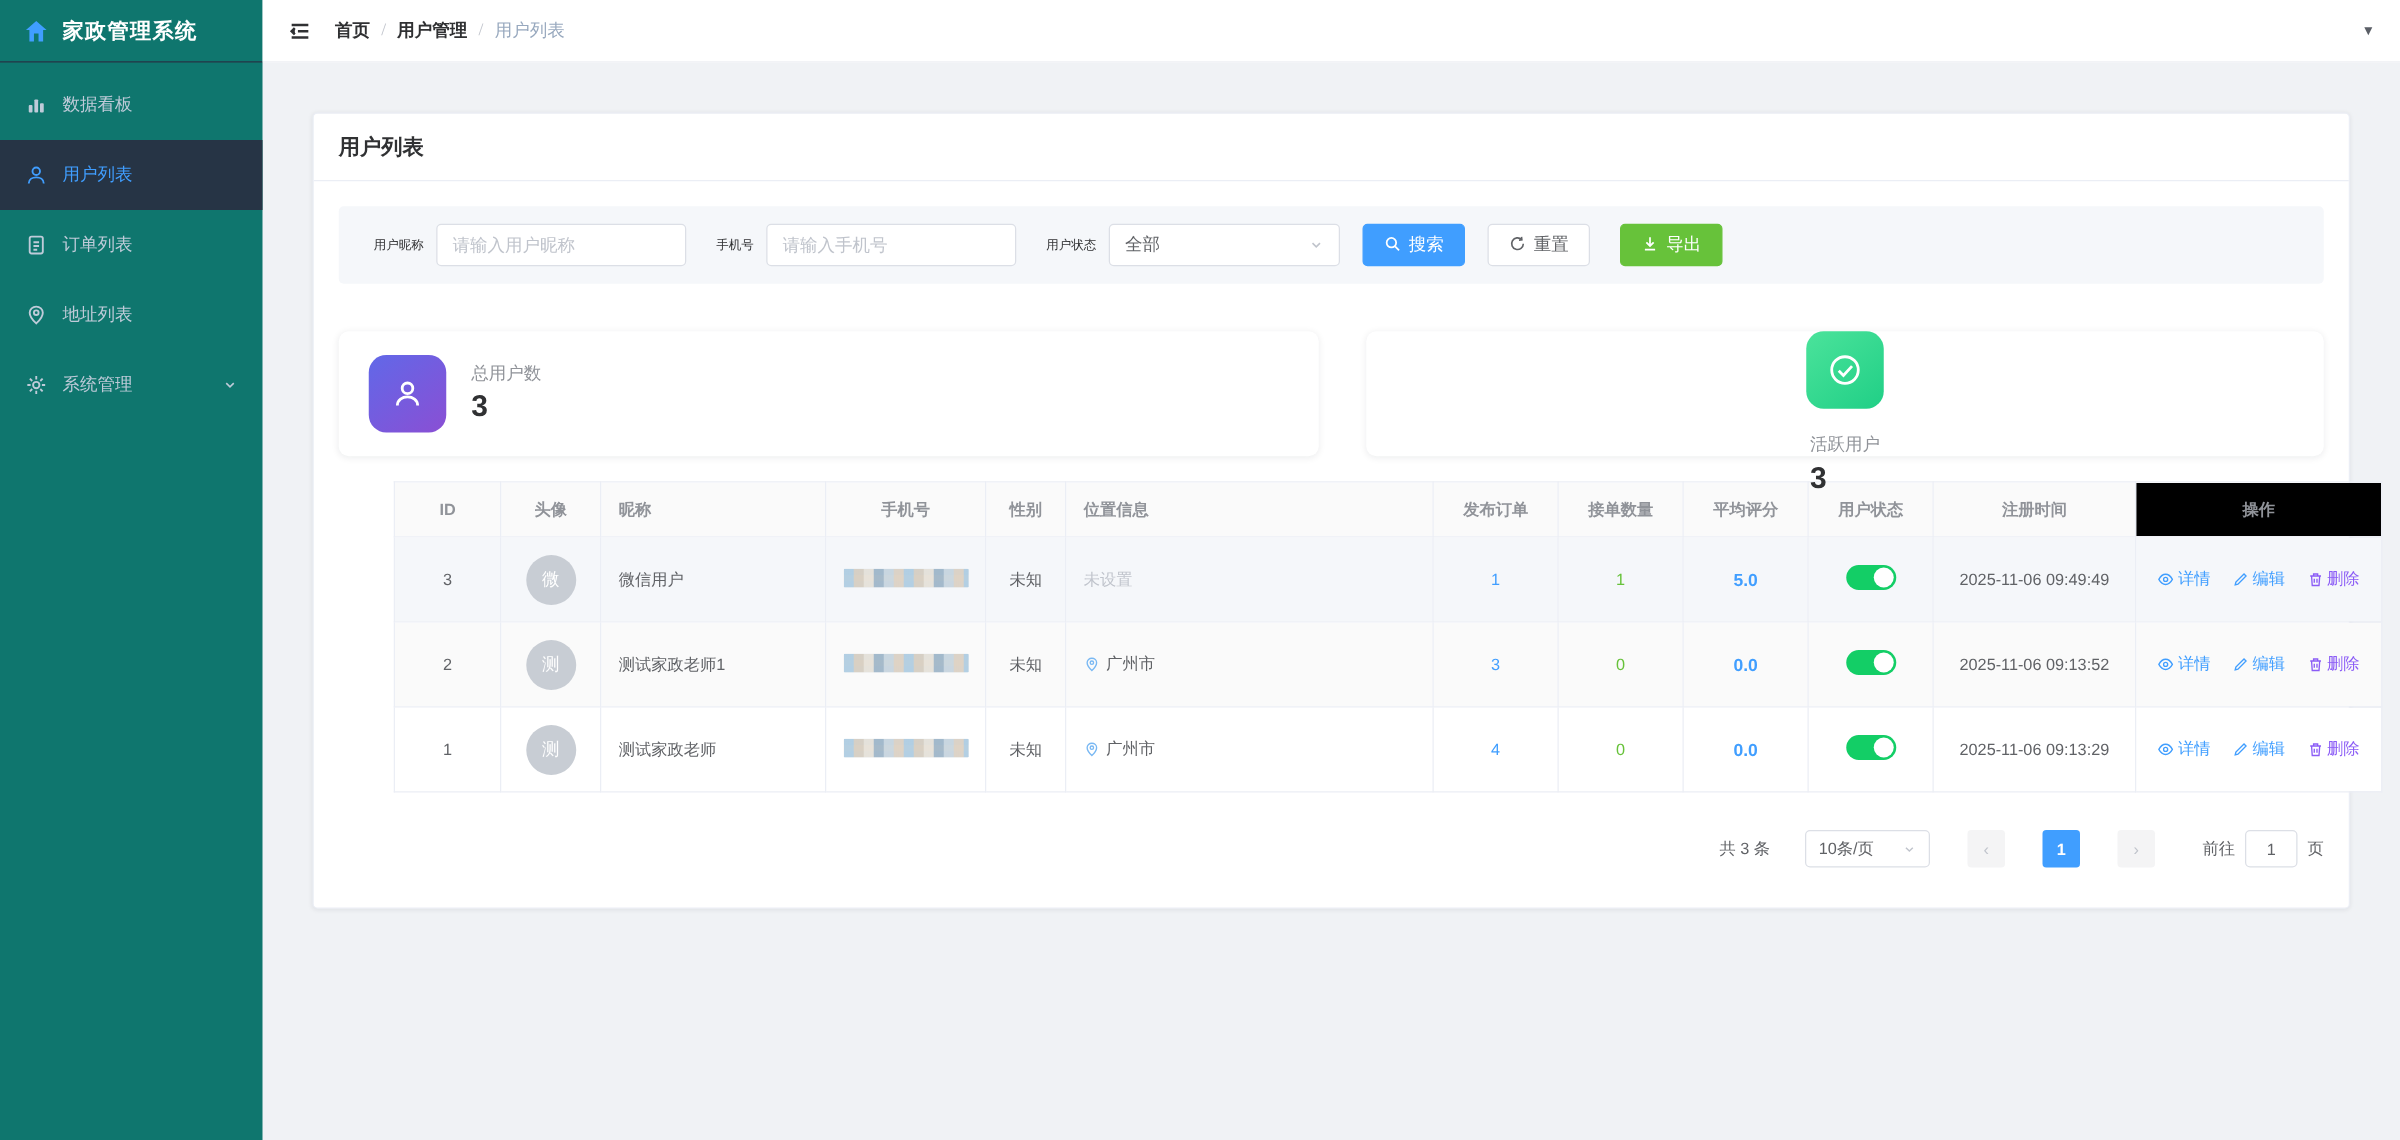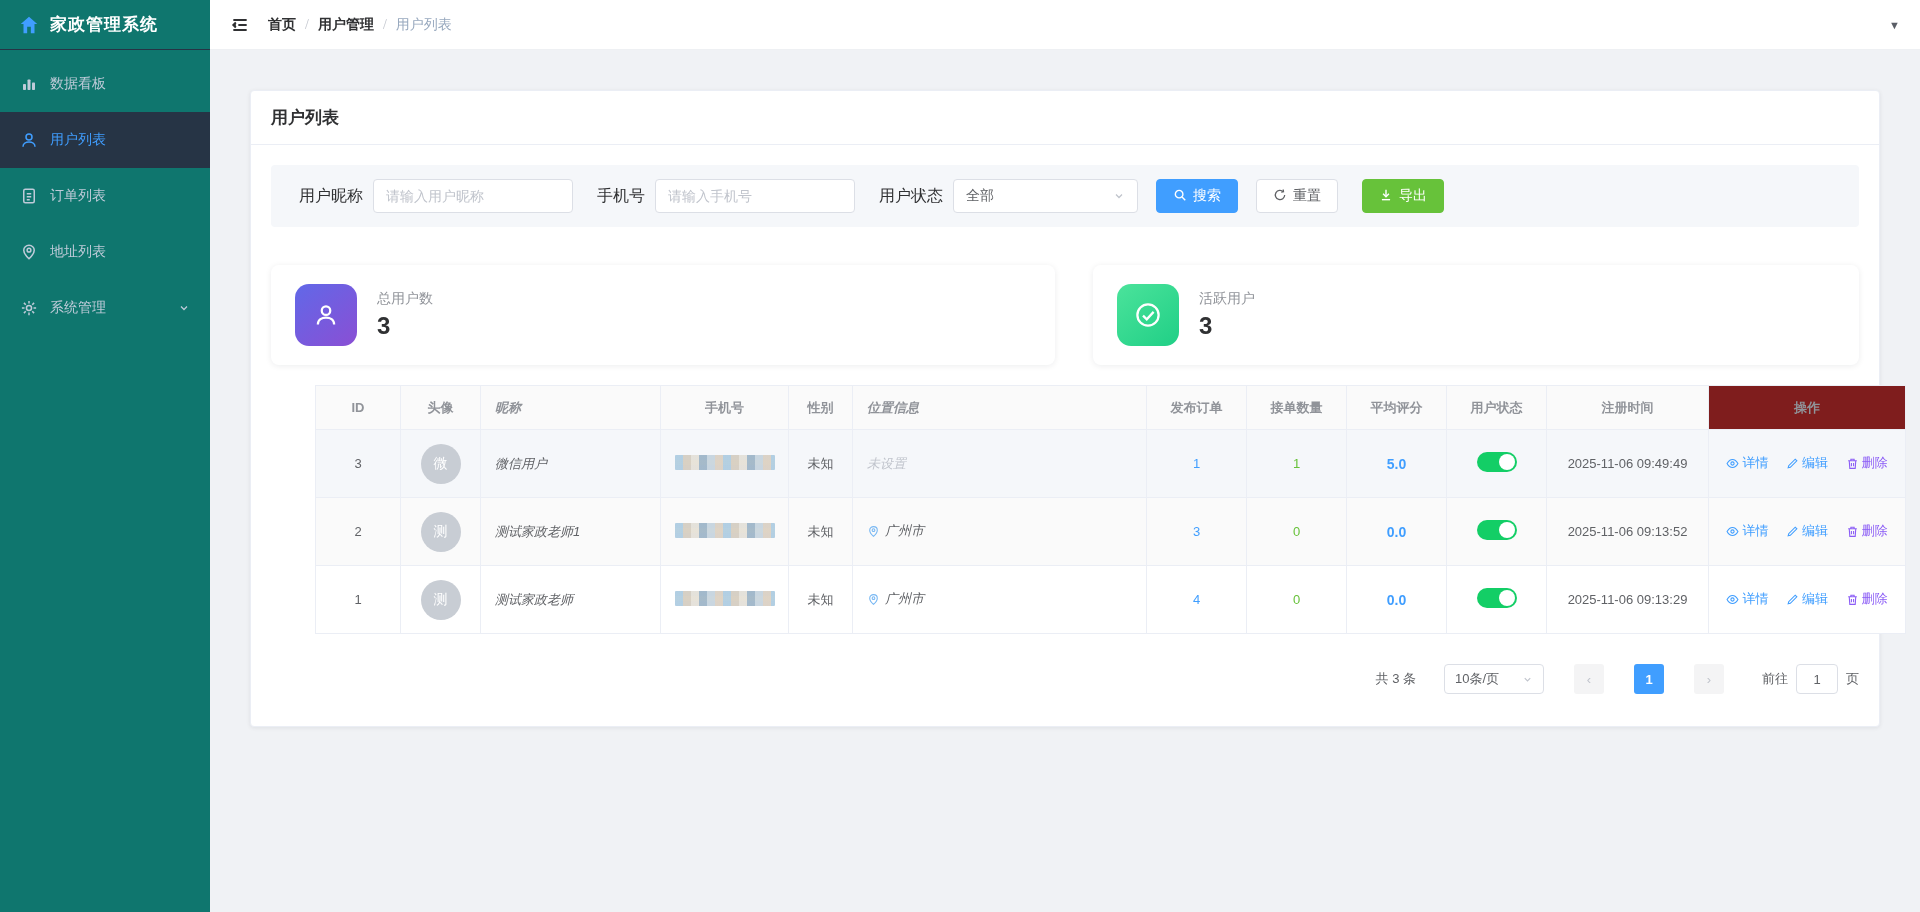--- a/index.html
+++ b/index.html
@@ -31,53 +31,53 @@
   .content { flex:1; overflow:auto; padding:40px 40px 0 40px; }
 
   
   .card { background:#ffffff; border-radius:4px; box-shadow:0 1px 4px rgba(0,21,41,.08); border:1px solid #ebeef5; }
   .card-header { height:54px; display:flex; align-items:center; padding:0 20px; border-bottom:1px solid #ebeef5; }
   .card-title { font-size:17px; font-weight:bold; color:#303133; }
   .card-body { padding:20px 20px 32px 20px; }
 
   
   .filter-bar { background:#f5f7fa; border-radius:4px; padding:14px 16px; display:flex; align-items:center; gap:10px; }
-  .f-label { font-size:16px; color:#303133; margin-left:14px; }
+  .f-label { font-size:10px; color:#303133; margin-left:14px; }
   .f-label:first-child { margin-left:12px; }
   .el-input { width:200px; height:34px; background:#fff; border:1px solid #dcdfe6; border-radius:4px; padding:0 12px; font-size:14px; color:#606266; outline:none; }
   .el-input::placeholder { color:#c0c4cc; }
   .el-select { width:185px; height:34px; background:#fff; border:1px solid #dcdfe6; border-radius:4px; padding:0 12px; font-size:14px; color:#606266; display:flex; align-items:center; justify-content:space-between; cursor:pointer; }
   .el-select .chev { color:#c0c4cc; display:flex; }
   .btn { height:34px; border-radius:4px; border:1px solid transparent; font-size:14px; display:inline-flex; align-items:center; gap:6px; padding:0 16px; cursor:pointer; margin-left:8px; }
   .btn-primary { background:#409eff; border-color:#409eff; color:#fff; }
   .btn-plain { background:#fff; border-color:#dcdfe6; color:#606266; }
   .btn-success { background:#67c23a; border-color:#67c23a; color:#fff; margin-left:14px; }
 
   
   .stats-row { display:flex; gap:38px; margin-top:38px; }
   .stat-card { background:#fff; border-radius:8px; box-shadow:0 1px 6px rgba(0,21,41,.08); height:100px; display:flex; align-items:center; padding:0 24px; gap:20px; }
   .stat-card.c1 { width:785px; }
-  .stat-card.c2 { width:767px; }
+  .stat-card.c2 { width:767px;flex-direction:column; }
   .stat-icon { width:62px; height:62px; border-radius:14px; display:flex; align-items:center; justify-content:center; color:#fff; flex:0 0 62px; }
   .stat-icon.purple { background:linear-gradient(140deg,#6168e8,#8a4fd4); }
   .stat-icon.green  { background:linear-gradient(140deg,#4be39b,#20cf86); }
   .stat-label { font-size:14px; color:#909399; }
   .stat-value { font-size:24px; font-weight:bold; color:#303133; margin-top:4px; }
 
   
   .table-wrap { margin-top:20px;padding-left:44px; }
   table { border-collapse:collapse; table-layout:fixed; width:1590px; font-size:13px; }
   th, td { border-right:1px solid #ebeef5; border-bottom:1px solid #ebeef5; padding:0 10px; overflow:hidden; white-space:nowrap; }
   th:first-child, td:first-child { border-left:1px solid #ebeef5; }
   thead th { height:44px; background:#fafafa; color:#909399; font-weight:bold; text-align:center; border-top:1px solid #ebeef5; }
-  thead th.op-col { background:#7f1d1d; }
+  thead th.op-col { background:#000000; }
   tbody td { height:68px; color:#606266; text-align:center; background:#fff; }
   tr.stripe-a td { background:#f5f7fa; }
   tr.stripe-b td { background:#fafafa; }
-  td.left, th.left { text-align:left; padding-left:14px;font-style:italic; }
+  td.left, th.left { text-align:left; padding-left:14px; }
   .avatar { width:40px; height:40px; border-radius:50%; background:#c8cdd4; color:#fff; font-size:14px; display:inline-flex; align-items:center; justify-content:center; }
   .mosaic { display:inline-block; width:100px; height:15px; border-radius:1px;
     background-image:
       linear-gradient(90deg, rgba(176,206,227,.9) 0 8px, rgba(216,207,194,.9) 8px 16px, rgba(232,227,218,.9) 16px 24px, rgba(159,182,201,.9) 24px 32px, rgba(201,214,224,.9) 32px 40px, rgba(222,210,196,.9) 40px 48px),
       linear-gradient(0deg, #cfd9e0 0 5px, #e3dccf 5px 10px, #bfd2e0 10px 15px);
     background-size:48px 15px, 100% 100%; }
   .muted { color:#c0c4cc; }
   .loc { display:inline-flex; align-items:center; gap:5px; color:#606266; }
   .loc .pin { color:#79b8f3; display:flex; }
   .num-blue { color:#409eff; }

